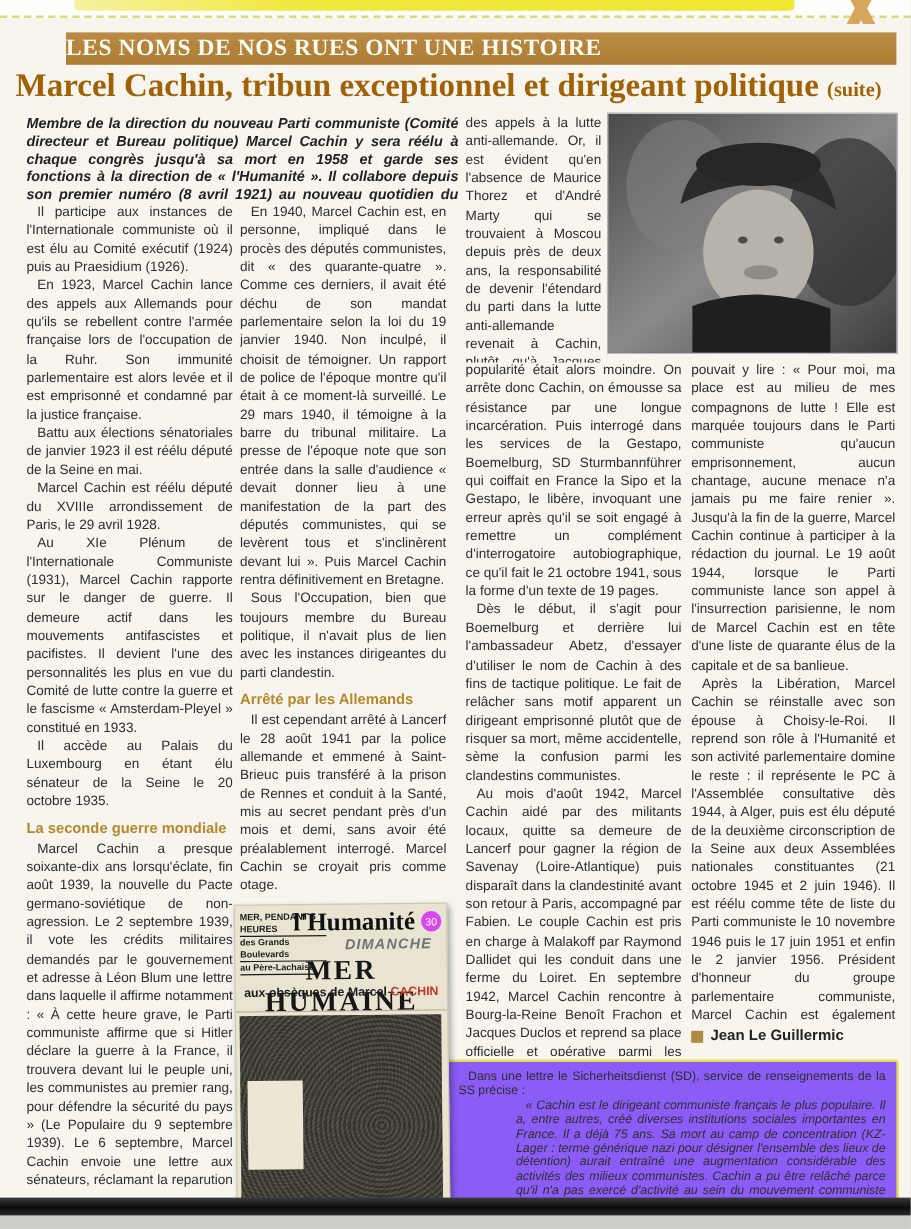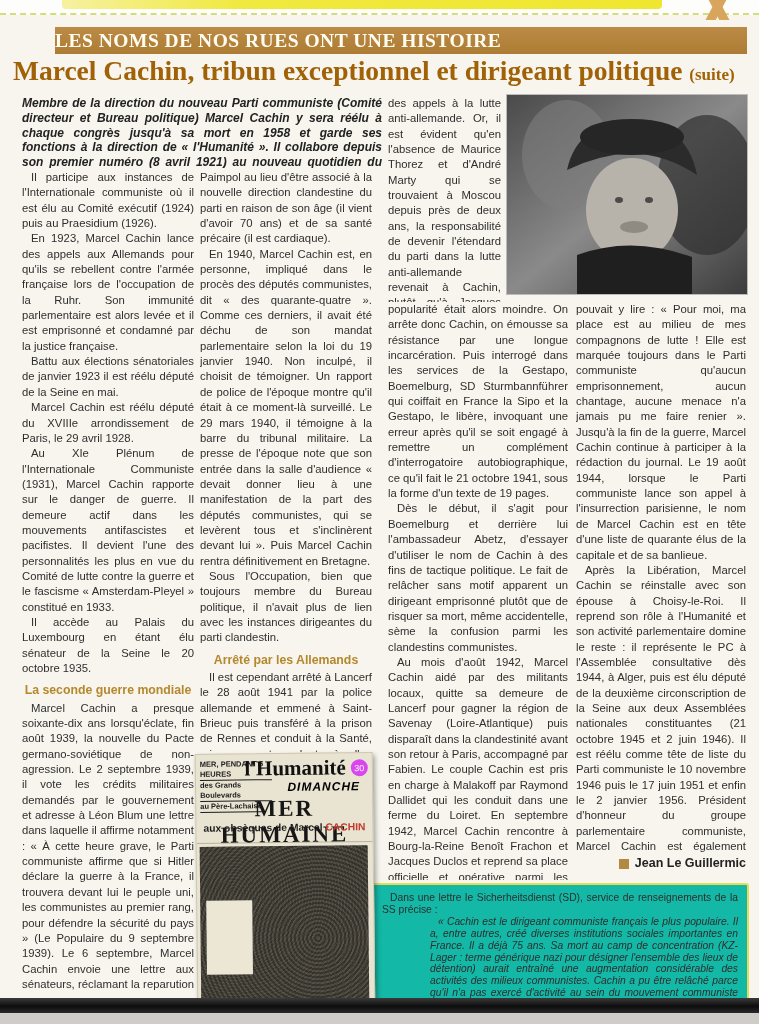--- a/index.html
+++ b/index.html
@@ -17,43 +17,43 @@
   .banner-text{font-family:"Liberation Serif",serif;font-weight:bold;color:#fffdf2;font-size:19.5px;letter-spacing:.5px;}
   
   .title{position:absolute;left:13px;top:55px;width:728px;font-family:"Liberation Serif",serif;font-weight:bold;font-size:27.5px;color:#a16207;white-space:nowrap;}
   .title .suffix{font-size:17px;font-weight:bold;}
   
   .lead{position:absolute;left:22px;top:96px;width:360px;height:72px;font-size:12px;line-height:14.8px;font-weight:bold;font-style:italic;color:#222;text-align:justify;overflow:hidden;}
   
   .col{position:absolute;font-size:11.3px;line-height:15.35px;color:#2e2e2e;text-align:justify;overflow:hidden;}
   .para{text-indent:9px;}
   .para.ni{text-indent:0;}
-  .sec-h{color:#b5882e;font-weight:bold;text-align:center;font-size:12.3px;margin:7px 0 2px 0;text-indent:0;}
+  .sec-h{color:#b5882e;font-weight:bold;text-align:left;font-size:12.3px;margin:7px 0 2px 0;text-indent:0;}
   #col1{left:22px;top:170px;width:172px;height:822px;}
   #col2{left:200px;top:170px;width:172px;height:582px;}
   #col3n{left:388px;top:96px;width:113px;height:206px;}
   #col3{left:388px;top:302px;width:180px;height:578px;}
   #col4{left:576px;top:302px;width:170px;height:552px;}
   
   .photo{position:absolute;left:506px;top:94px;width:240px;height:199px;background:#777;border:1px solid #bbb;overflow:hidden;}
   
-  .signature{position:absolute;left:576px;top:856px;width:170px;text-align:right;font-weight:bold;font-size:12.5px;color:#222;}
+  .signature{position:absolute;left:576px;top:856px;width:170px;font-weight:bold;font-size:12.5px;color:#222;}
   .sig-square{display:inline-block;width:10px;height:10px;background:#b08a3e;margin-right:6px;vertical-align:middle;}
   
-  .sdbox{position:absolute;left:371px;top:883px;width:356px;height:102px;background:#14b8a6;border:2px solid #e3dd55;border-radius:3px;padding:7px 9px;font-size:10.3px;line-height:11.9px;color:#2e2e2e;text-align:justify;overflow:hidden;}
+  .sdbox{position:absolute;left:371px;top:883px;width:356px;height:102px;background:#8b5cf6;border:2px solid #e3dd55;border-radius:3px;padding:7px 9px;font-size:10.3px;line-height:11.9px;color:#2e2e2e;text-align:justify;overflow:hidden;}
   .sdbox .intro{text-indent:8px;}
   .sdbox .quote{font-style:italic;text-indent:8px;margin-left:48px;}
   
   .clipping{position:absolute;left:196px;top:753px;width:176px;height:252px;background:#e9e3d1;box-shadow:2px 3px 5px rgba(0,0,0,.35);transform:rotate(-.6deg);overflow:hidden;border:1px solid #cfc8b2;}
   .clip-top{position:relative;height:88px;border-bottom:1px solid #b9b29c;}
   .kicker{position:absolute;left:4px;top:5px;width:72px;font-size:7.5px;font-weight:bold;color:#1c1c1c;line-height:10px;}
   .kicker div{border-bottom:1px solid #1c1c1c;display:inline-block;}
   .masthead{position:absolute;right:26px;top:2px;font-family:"Liberation Serif",serif;font-weight:bold;font-size:21px;color:#111;}
   .mast-badge{position:absolute;right:4px;top:6px;width:17px;height:17px;border-radius:50%;background:#d946ef;color:#fff;font-size:9px;font-weight:normal;display:flex;align-items:center;justify-content:center;}
-  .dimanche{position:absolute;right:12px;top:26px;font-style:italic;font-weight:bold;font-size:12px;color:#000000;letter-spacing:1px;}
+  .dimanche{position:absolute;right:12px;top:26px;font-style:italic;font-weight:bold;font-size:12px;color:#737373;letter-spacing:1px;}
   .clip-headline{position:absolute;left:0;top:42px;width:100%;text-align:center;font-family:"Liberation Serif",serif;font-weight:bold;font-size:23px;letter-spacing:2px;color:#161616;}
   .clip-sub{position:absolute;left:0;top:68px;width:100%;text-align:center;font-weight:bold;font-size:10.3px;color:#1c1c1c;}
   .clip-sub .red{color:#c23a2b;}
   .crowd{position:absolute;left:3px;top:92px;width:168px;height:154px;background:
     repeating-radial-gradient(circle at 20% 30%, #8f8c84 0 1px, #7a776f 1px 3px),
     repeating-radial-gradient(circle at 70% 60%, #9a978e 0 2px, #6e6b63 2px 4px);
     background-blend-mode:multiply;border:1px solid #aaa augmentation;}
   .crowd-note{position:absolute;left:6px;top:54px;width:42px;height:70px;background:#ece6d4;font-size:4px;color:#333;padding:2px;line-height:5px;overflow:hidden;}
   
   .bottom-shadow{position:absolute;left:0;top:998px;width:759px;height:15px;background:linear-gradient(180deg,#3a3a3a,#0d0d0d 55%,#2a2a2a);}
@@ -87,21 +87,20 @@
       <div class="para">Il participe aux instances de l'Internationale communiste où il est élu au Comité exécutif (1924) puis au Praesidium (1926).</div>
       <div class="para">En 1923, Marcel Cachin lance des appels aux Allemands pour qu'ils se rebellent contre l'armée française lors de l'occupation de la Ruhr. Son immunité parlementaire est alors levée et il est emprisonné et condamné par la justice française.</div>
       <div class="para">Battu aux élections sénatoriales de janvier 1923 il est réélu député de la Seine en mai.</div>
       <div class="para">Marcel Cachin est réélu député du XVIIIe arrondissement de Paris, le 29 avril 1928.</div>
       <div class="para">Au XIe Plénum de l'Internationale Communiste (1931), Marcel Cachin rapporte sur le danger de guerre. Il demeure actif dans les mouvements antifascistes et pacifistes. Il devient l'une des personnalités les plus en vue du Comité de lutte contre la guerre et le fascisme « Amsterdam-Pleyel » constitué en 1933.</div>
       <div class="para">Il accède au Palais du Luxembourg en étant élu sénateur de la Seine le 20 octobre 1935.</div>
       <div class="sec-h">La seconde guerre mondiale</div>
       <div class="para">Marcel Cachin a presque soixante-dix ans lorsqu'éclate, fin août 1939, la nouvelle du Pacte germano-soviétique de non-agression. Le 2 septembre 1939, il vote les crédits militaires demandés par le gouvernement et adresse à Léon Blum une lettre dans laquelle il affirme notamment : « À cette heure grave, le Parti communiste affirme que si Hitler déclare la guerre à la France, il trouvera devant lui le peuple uni, les communistes au premier rang, pour défendre la sécurité du pays » (Le Populaire du 9 septembre 1939). Le 6 septembre, Marcel Cachin envoie une lettre aux sénateurs, réclamant la reparution de son journal l'Humanité qui avait été saisi le 25 août, puis définitivement suspendu le 26.</div>
     </div>
   <div class="col" id="col2">
-      <div class="para ni">Paimpol au lieu d'être associé à la nouvelle direction clandestine du parti en raison de son âge (il vient d'avoir 70 ans) et de sa santé précaire (il est cardiaque).</div>
       <div class="para">En 1940, Marcel Cachin est, en personne, impliqué dans le procès des députés communistes, dit « des quarante-quatre ». Comme ces derniers, il avait été déchu de son mandat parlementaire selon la loi du 19 janvier 1940. Non inculpé, il choisit de témoigner. Un rapport de police de l'époque montre qu'il était à ce moment-là surveillé. Le 29 mars 1940, il témoigne à la barre du tribunal militaire. La presse de l'époque note que son entrée dans la salle d'audience « devait donner lieu à une manifestation de la part des députés communistes, qui se levèrent tous et s'inclinèrent devant lui ». Puis Marcel Cachin rentra définitivement en Bretagne.</div>
       <div class="para">Sous l'Occupation, bien que toujours membre du Bureau politique, il n'avait plus de lien avec les instances dirigeantes du parti clandestin.</div>
       <div class="sec-h">Arrêté par les Allemands</div>
       <div class="para">Il est cependant arrêté à Lancerf le 28 août 1941 par la police allemande et emmené à Saint-Brieuc puis transféré à la prison de Rennes et conduit à la Santé, mis au secret pendant près d'un mois et demi, sans avoir été préalablement interrogé. Marcel Cachin se croyait pris comme otage.</div>
     </div>
   <div class="col" id="col3n">
       <div class="para ni">des appels à la lutte anti-allemande. Or, il est évident qu'en l'absence de Maurice Thorez et d'André Marty qui se trouvaient à Moscou depuis près de deux ans, la responsabilité de devenir l'étendard du parti dans la lutte anti-allemande revenait à Cachin, plutôt qu'à Jacques Duclos ou Benoît Frachon dont la</div>
     </div>
   <div class="col" id="col3">
       <div class="para ni">popularité était alors moindre. On arrête donc Cachin, on émousse sa résistance par une longue incarcération. Puis interrogé dans les services de la Gestapo, Boemelburg, SD Sturmbannführer qui coiffait en France la Sipo et la Gestapo, le libère, invoquant une erreur après qu'il se soit engagé à remettre un complément d'interrogatoire autobiographique, ce qu'il fait le 21 octobre 1941, sous la forme d'un texte de 19 pages.</div>

